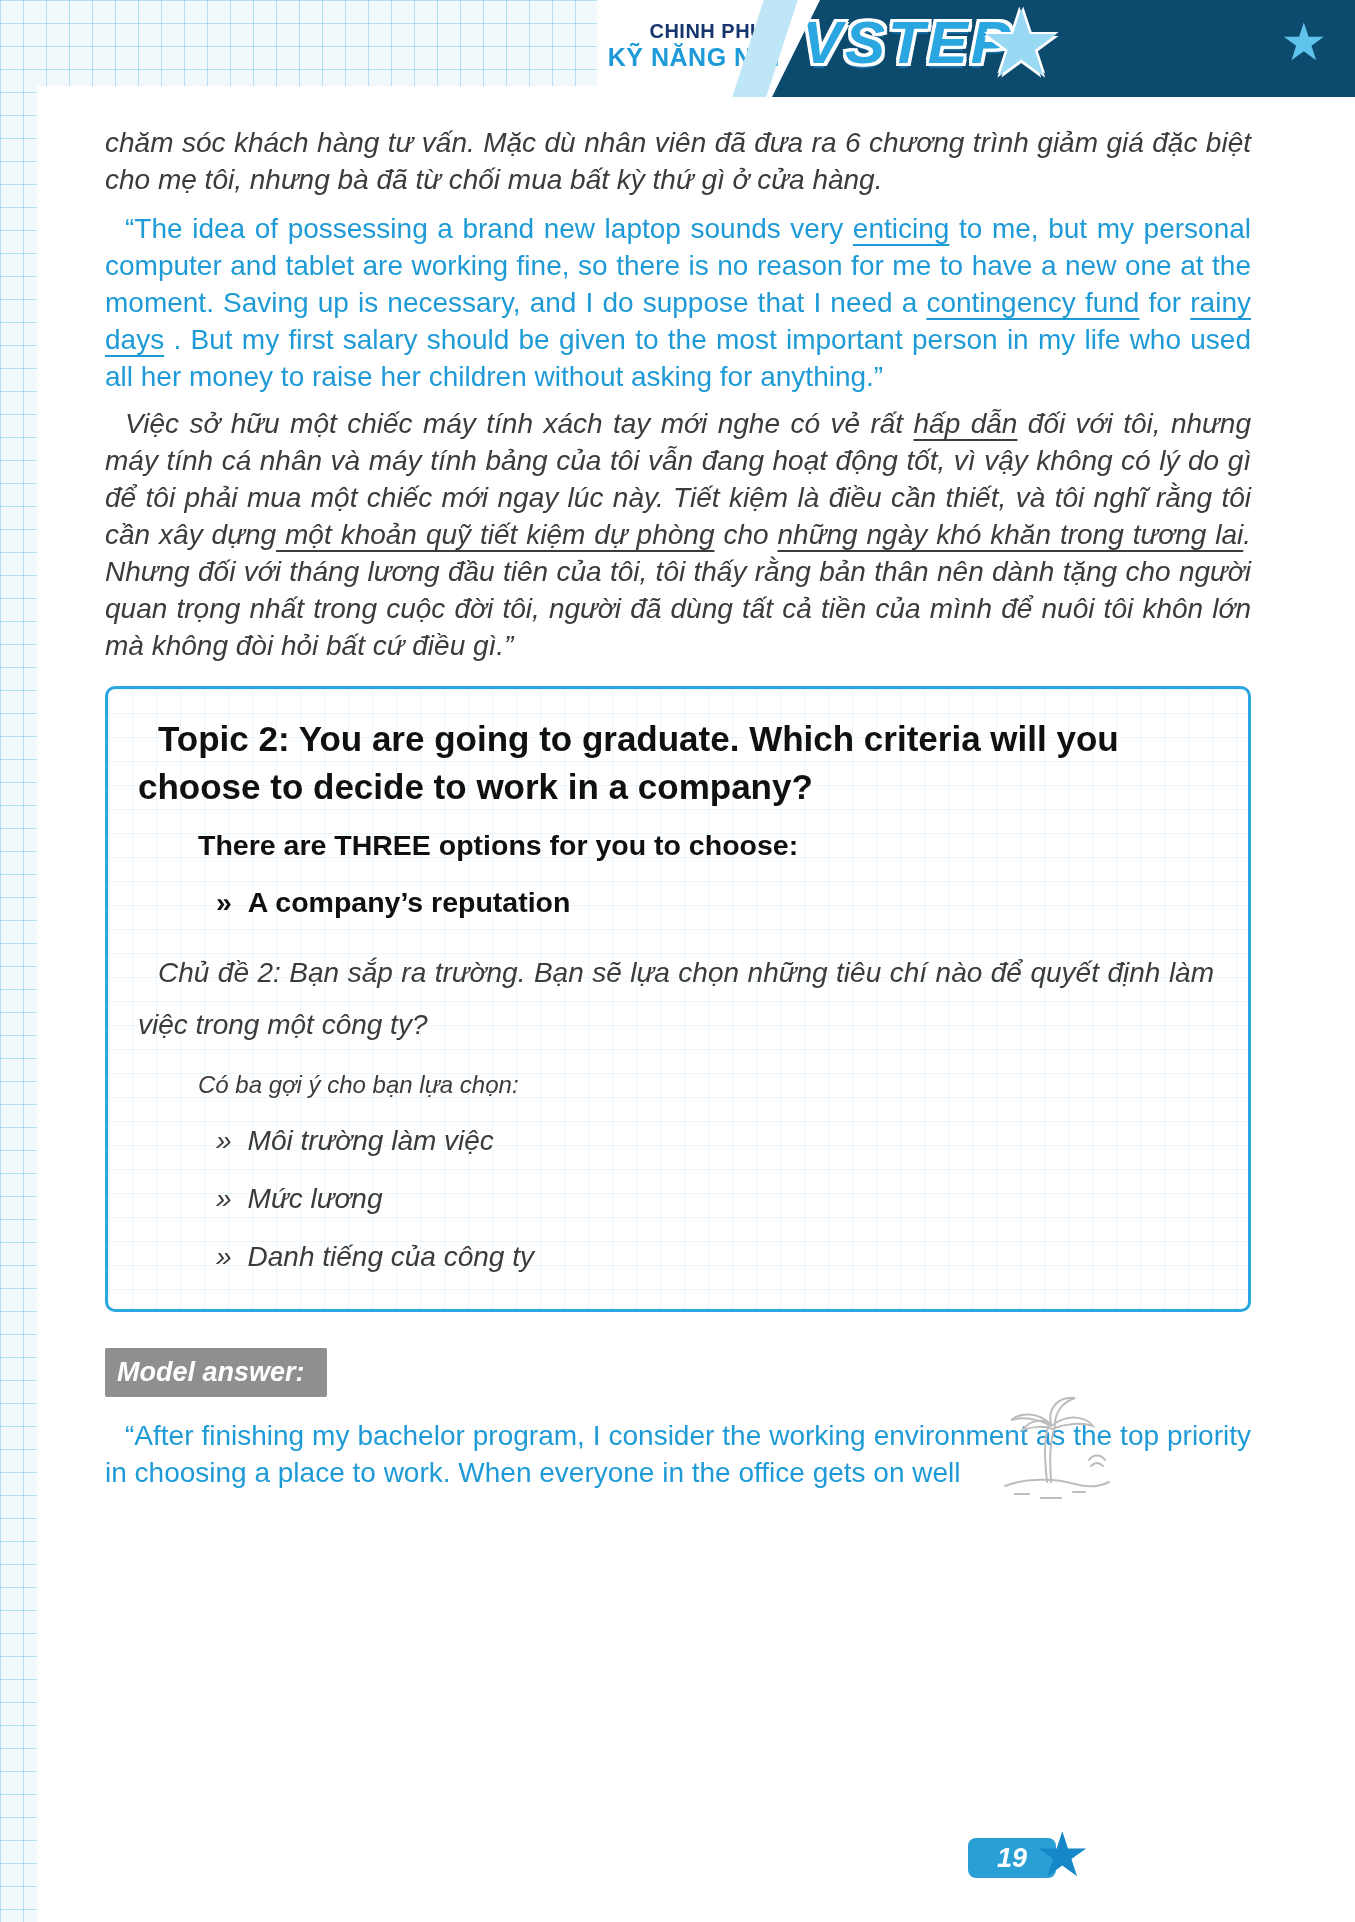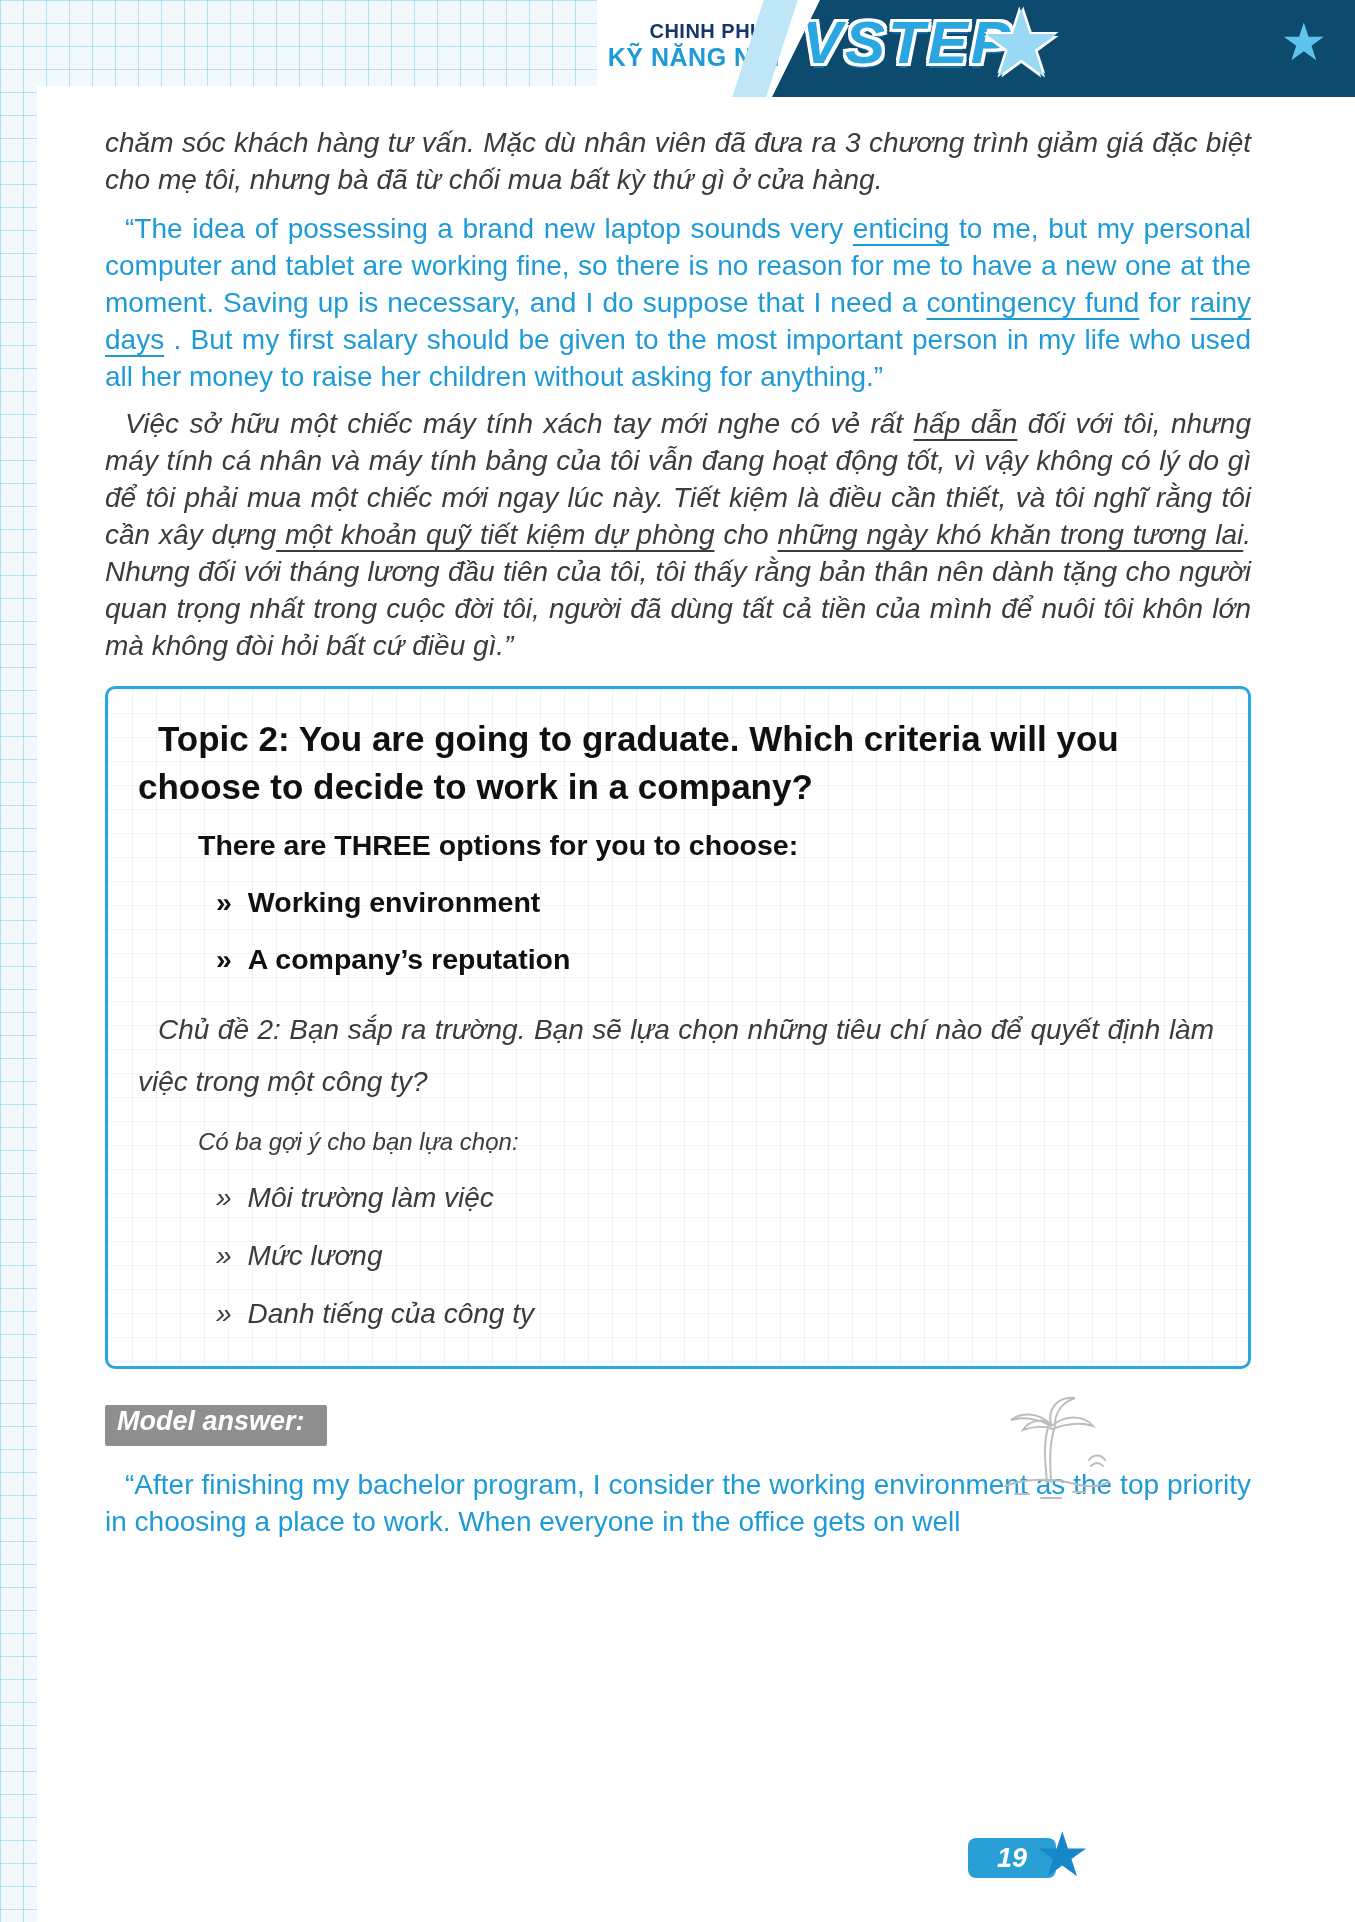--- a/index.html
+++ b/index.html
@@ -75,21 +75,21 @@
   .box-vi-title { font-style:italic; color:#3b3b3b; font-size:28px; line-height:52px; margin-top:28px; text-indent:20px; text-align:justify; }
   .box-vi-sub   { font-style:italic; color:#3b3b3b; font-size:24px; margin-top:20px; padding-left:60px; }
   .opt-vi       { font-style:italic; color:#3b3b3b; font-size:28px; margin-top:26px; padding-left:78px; }
   .opt-vi .bullet { margin-right:16px; }
 
   
   .model-chip {
     display:inline-block; margin-top:36px;
     background:#8f8f8f; color:#ffffff;
     font-style:italic; font-weight:700; font-size:27px;
-    padding:1px 22px 9px 12px; border-radius:2px;
+    padding:9px 22px 9px 12px; border-radius:2px;
   }
   .model-para { margin-top:20px; }
 
   
   .doodle { position:absolute; left:985px; top:1382px; }
 
   
   .page-chip {
     position:absolute; left:968px; top:1838px; width:88px; height:40px;
     background:#2a9fd6; border-radius:8px;
@@ -114,31 +114,30 @@
     <div class="band-accent"></div>
     <div class="band">
       <span class="logo">VSTEP</span>
       <span class="star-big">★</span>
       <span class="star-far">★</span>
     </div>
   </header>
 
   <main class="content">
 
-    <p class="vi intro">chăm sóc khách hàng tư vấn. Mặc dù nhân viên đã đưa ra 3 chương trình giảm giá đặc biệt cho mẹ tôi, nhưng bà đã từ chối mua bất kỳ thứ gì ở cửa hàng.</p>
+    <p class="vi intro">chăm sóc khách hàng tư vấn. Mặc dù nhân viên đã đưa ra 6 chương trình giảm giá đặc biệt cho mẹ tôi, nhưng bà đã từ chối mua bất kỳ thứ gì ở cửa hàng.</p>
 
     <p class="en indent answer-en"><span>“The idea of possessing a brand new laptop sounds very </span><span class="u">enticing</span><span> to me, but my personal computer and tablet are working fine, so there is no reason for me to have a new one at the moment. Saving up is necessary, and I do suppose that I need a </span><span class="u">contingency fund</span><span> for </span><span class="u">rainy days</span><span> . But my first salary should be given to the most important person in my life who used all her money to raise her children without asking for anything.”</span></p>
 
     <p class="vi indent answer-vi"><span>Việc sở hữu một chiếc máy tính xách tay mới nghe có vẻ rất </span><span class="u">hấp dẫn</span><span> đối với tôi, nhưng máy tính cá nhân và máy tính bảng của tôi vẫn đang hoạt động tốt, vì vậy không có lý do gì để tôi phải mua một chiếc mới ngay lúc này. Tiết kiệm là điều cần thiết, và tôi nghĩ rằng tôi cần xây dựng</span><span class="u"> một khoản quỹ tiết kiệm dự phòng</span><span> cho </span><span class="u">những ngày khó khăn trong tương lai</span><span>. Nhưng đối với tháng lương đầu tiên của tôi, tôi thấy rằng bản thân nên dành tặng cho người quan trọng nhất trong cuộc đời tôi, người đã dùng tất cả tiền của mình để nuôi tôi khôn lớn mà không đòi hỏi bất cứ điều gì.”</span></p>
 
     <section class="topic-box">
       <p class="box-title">Topic 2: You are going to graduate. Which criteria will you choose to decide to work in a company?</p>
       <p class="box-sub">There are THREE options for you to choose:</p>
 
-      <div class="opt"><span class="bullet">»</span><span>Working environment</span></div>
       <div class="opt"><span class="bullet">»</span><span>A company’s reputation</span></div>
 
       <p class="box-vi-title">Chủ đề 2: Bạn sắp ra trường. Bạn sẽ lựa chọn những tiêu chí nào để quyết định làm việc trong một công ty?</p>
       <p class="box-vi-sub">Có ba gợi ý cho bạn lựa chọn:</p>
 
       <div class="opt-vi"><span class="bullet">»</span><span>Môi trường làm việc</span></div>
       <div class="opt-vi"><span class="bullet">»</span><span>Mức lương</span></div>
       <div class="opt-vi"><span class="bullet">»</span><span>Danh tiếng của công ty</span></div>
     </section>
 

